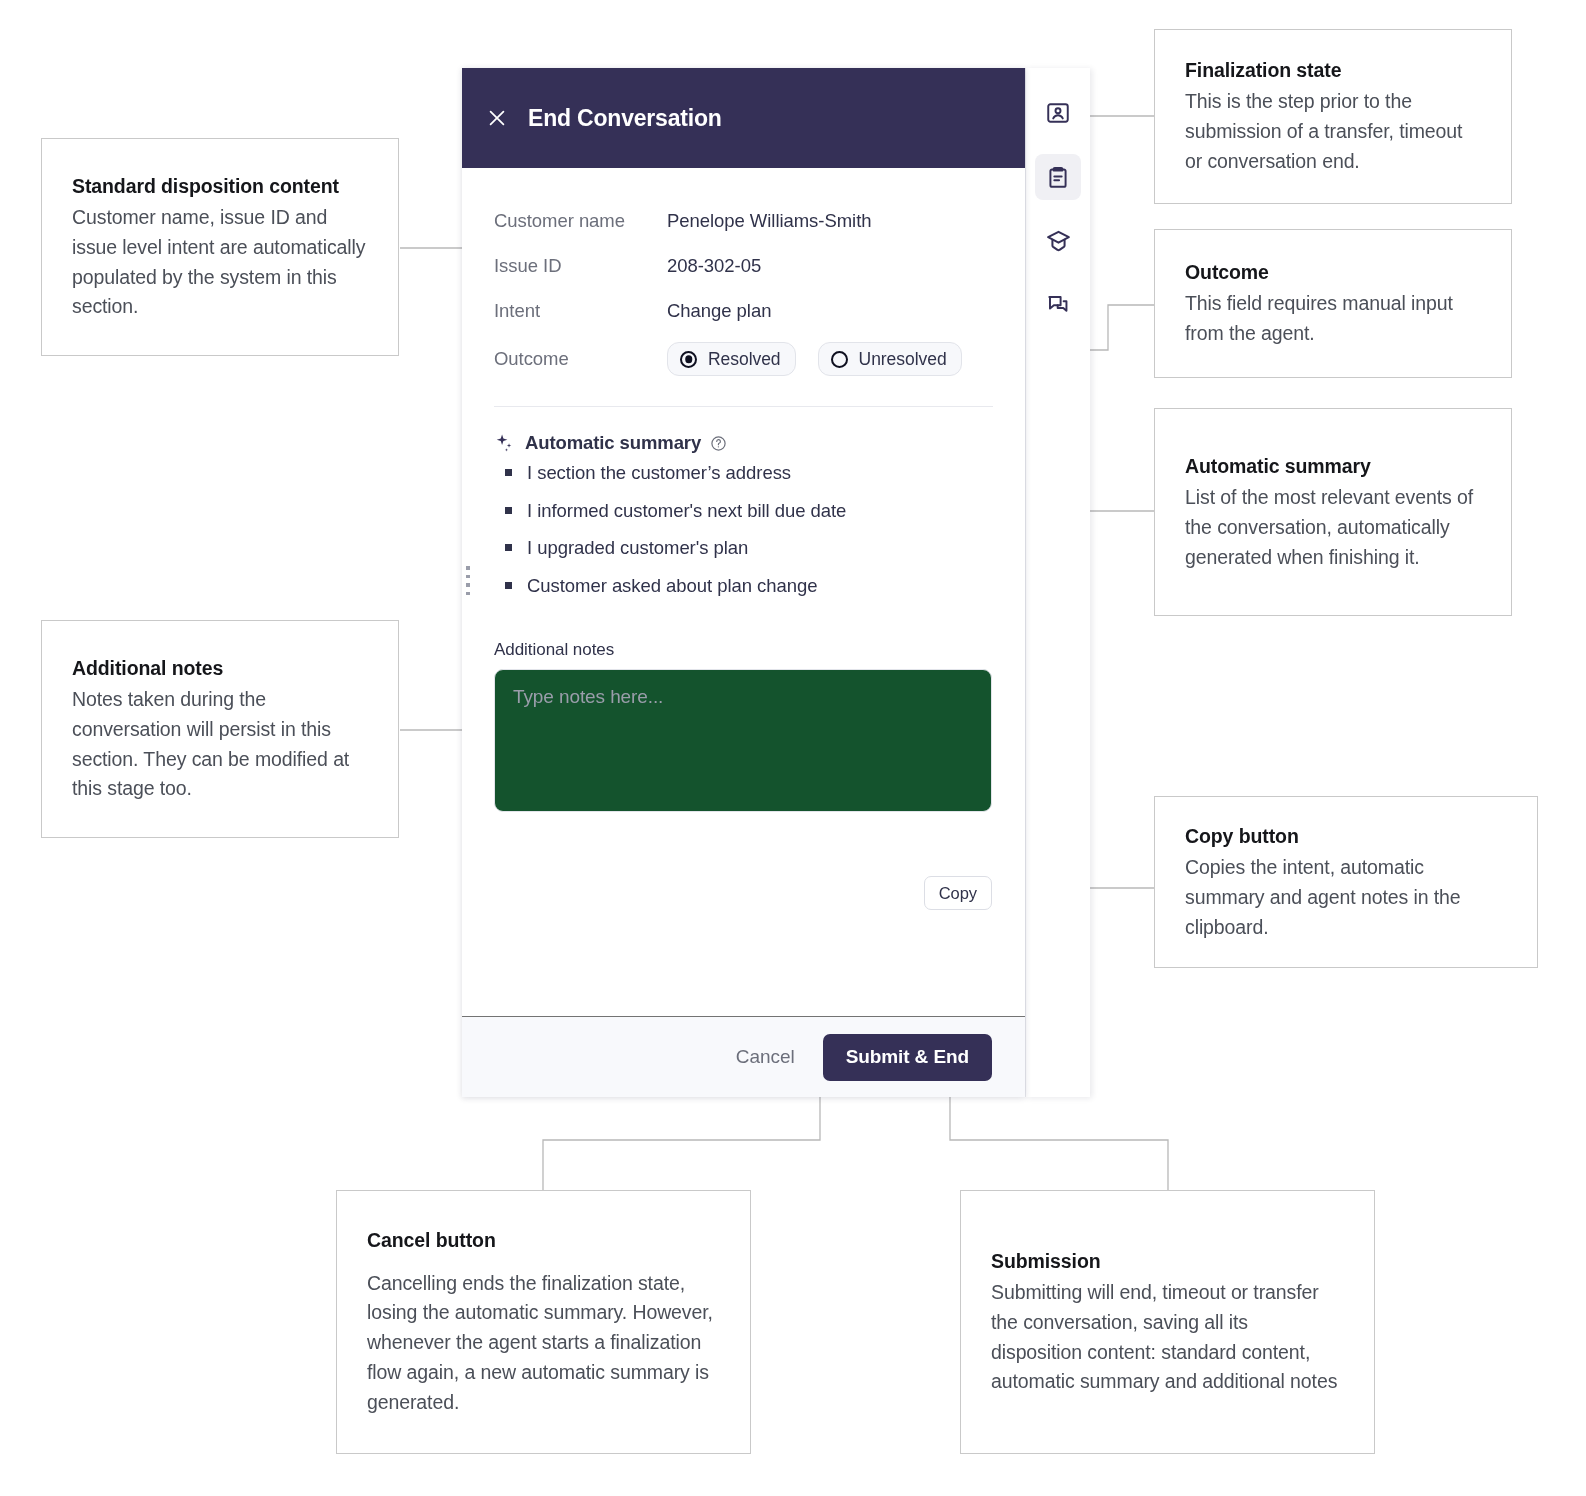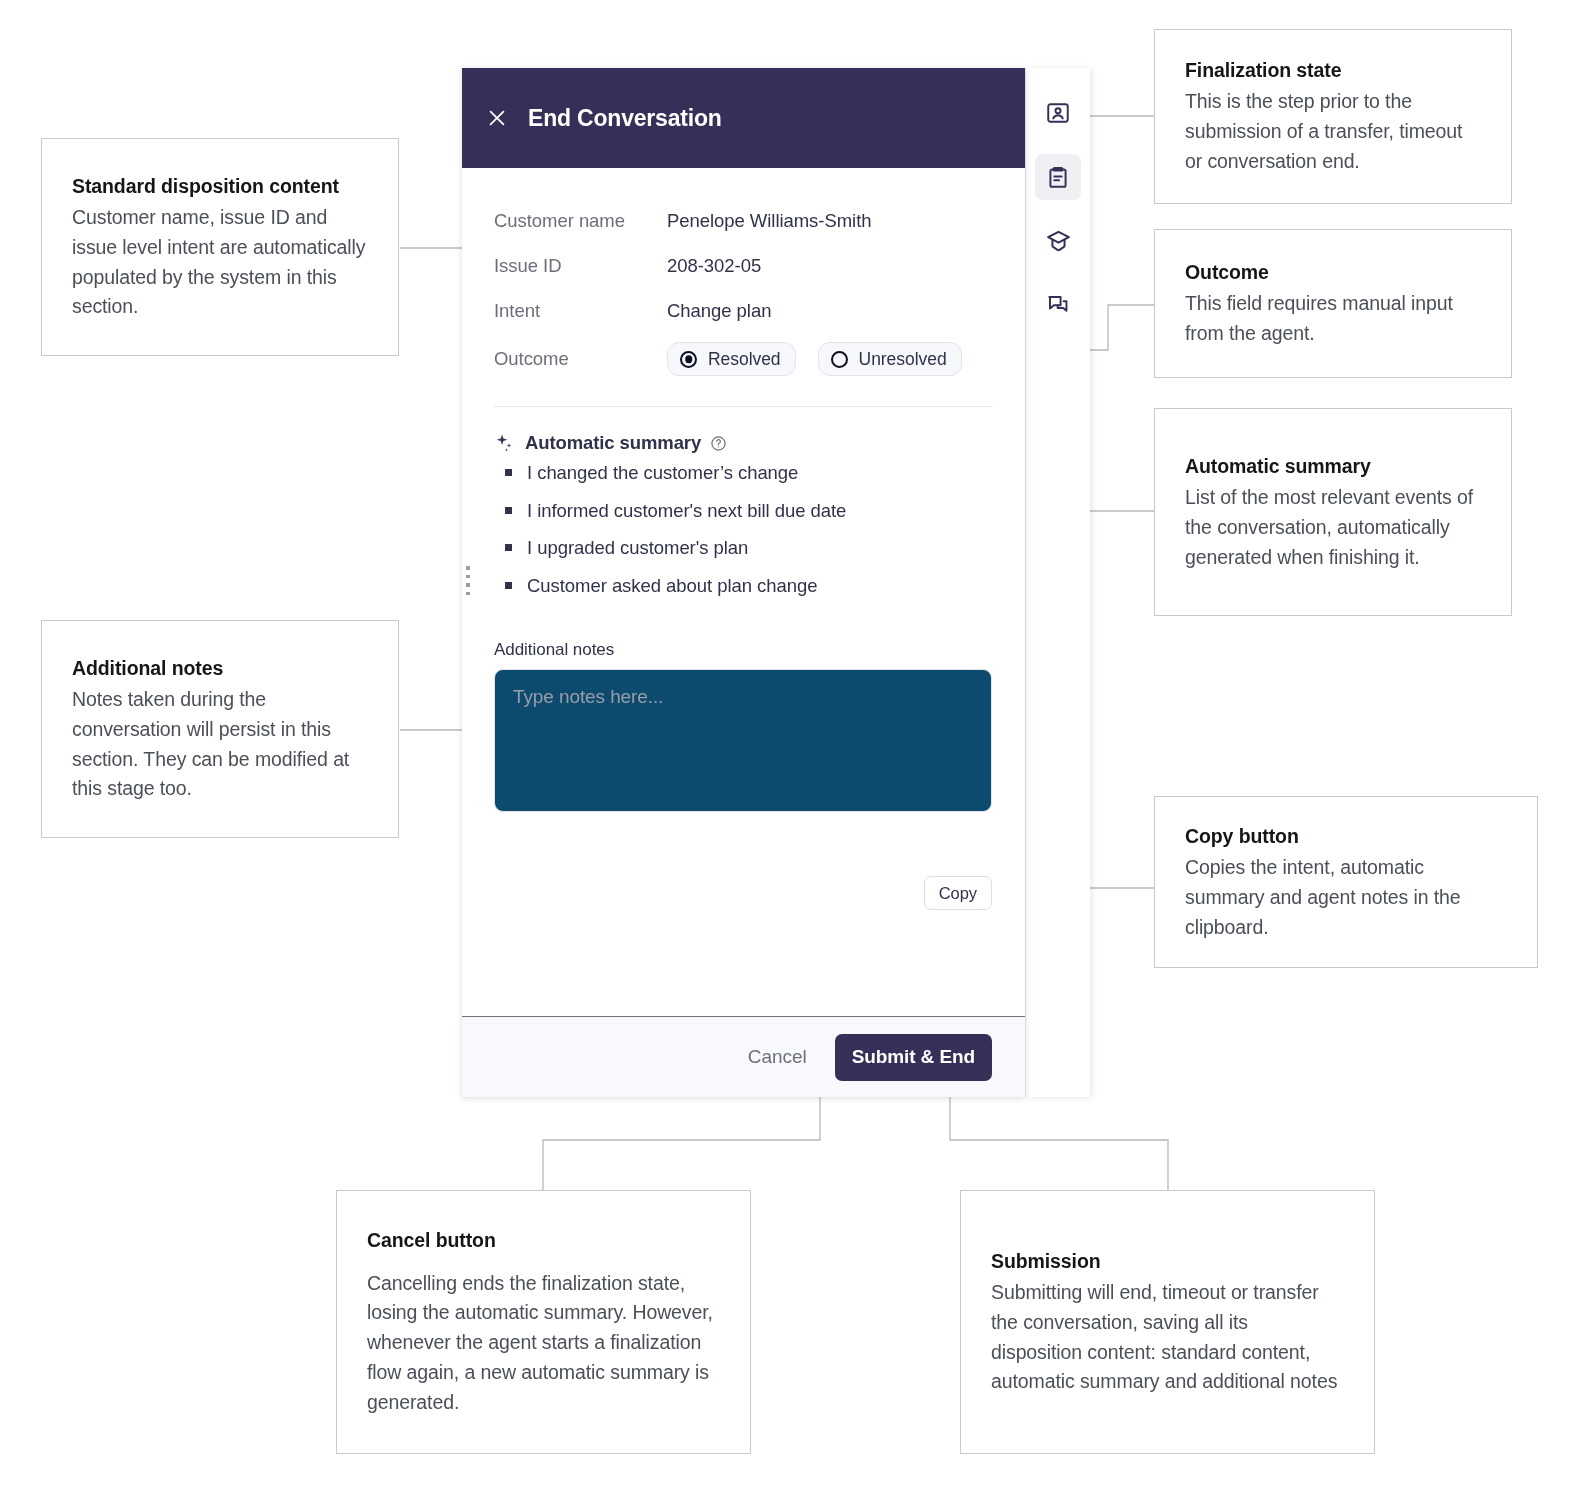--- a/index.html
+++ b/index.html
@@ -185,21 +185,21 @@
     color: #30324a;
     margin-top: 28px;
     margin-bottom: 9px;
     letter-spacing: -0.05px;
   }
   #notes-box {
     width: 498px;
     height: 143px;
     border: 1px solid #e2e4ea;
     border-radius: 9px;
-    background: #0c4a6e;
+    background: #14532d;
     padding: 16px 18px;
     font-family: "Liberation Sans", sans-serif;
     font-size: 19px;
     color: #9a9daa;
     resize: none;
     outline: none;
     letter-spacing: -0.1px;
   }
   #notes-box::placeholder { color: #9a9daa; }
 
@@ -242,21 +242,21 @@
     color: #6c6f7b;
     cursor: pointer;
     margin-right: 22px;
     letter-spacing: -0.05px;
   }
   #submit-button {
     background: #353057;
     border: none;
     border-radius: 7px;
     height: 47px;
-    padding: 0 17px;
+    padding: 0 23px;
     font-family: "Liberation Sans", sans-serif;
     font-size: 19px;
     font-weight: bold;
     color: #ffffff;
     cursor: pointer;
     letter-spacing: -0.1px;
   }
 
   
   #drag-handle {
@@ -450,21 +450,21 @@
         <svg id="help-icon" viewBox="0 0 24 24" fill="none" stroke="#6c6f7b" stroke-width="1.7">
           <circle cx="12" cy="12" r="9.3"></circle>
           <path d="M9.5 9.2a2.6 2.6 0 1 1 3.3 2.5c-.6.2-.9.7-.9 1.4v.5" stroke-linecap="round"></path>
           <circle cx="11.9" cy="16.7" r="0.95" fill="#6c6f7b" stroke="none"></circle>
         </svg>
       </div>
 
       <ul id="summary-list">
         <li>
             <span class="sq"></span>
-            <span>I changed the customer’s change</span>
+            <span>I section the customer’s address</span>
           </li>
         <li>
             <span class="sq"></span>
             <span>I informed customer's next bill due date</span>
           </li>
         <li>
             <span class="sq"></span>
             <span>I upgraded customer's plan</span>
           </li>
         <li>

